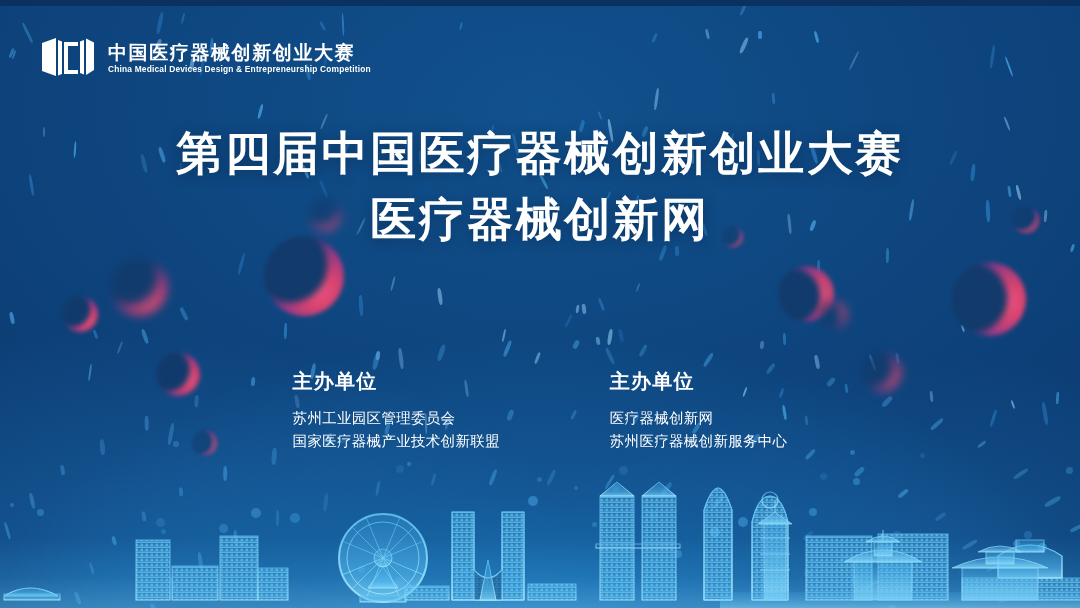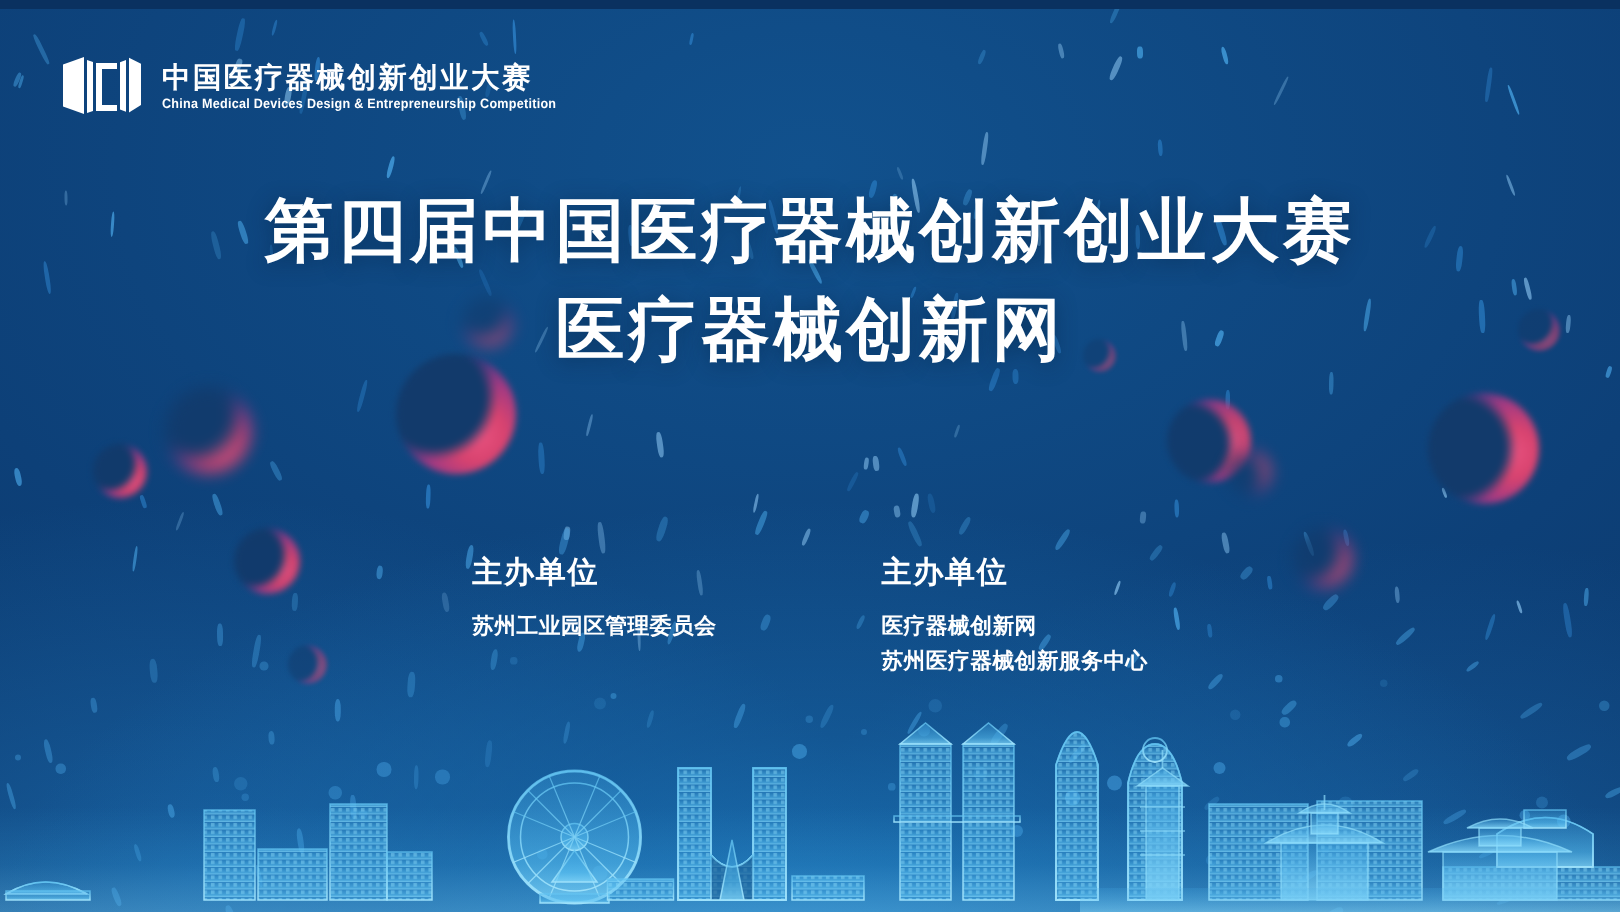--- a/index.html
+++ b/index.html
@@ -69,21 +69,21 @@
   #orgs{
     position:absolute;left:0;right:0;top:368px;z-index:25;
     display:flex;justify-content:center;gap:110px;
   }
   .org-col{display:flex;flex-direction:column;}
   .org-head{
     color:#ffffff;font-size:20px;font-weight:700;letter-spacing:1.2px;
     margin-bottom:12px;white-space:nowrap;
   }
   .org-item{
-    color:#ffffff;font-size:14.5px;font-weight:700;letter-spacing:.3px;
+    color:#ffffff;font-size:14.5px;font-weight:400;letter-spacing:.3px;
     line-height:23px;white-space:nowrap;
   }
 
   
   #skyline{position:absolute;left:0;bottom:0;width:1080px;height:160px;z-index:10;}
   #ground-glow{
     position:absolute;left:0;bottom:0;width:100%;height:70px;z-index:9;
     background:linear-gradient(180deg, rgba(60,165,225,0) 0%, rgba(60,165,225,0.20) 55%, rgba(110,200,245,0.38) 100%);
     pointer-events:none;
   }
@@ -383,20 +383,21 @@
   <div id="title-wrap">
     <div class="title-line" id="title-1">第四届中国医疗器械创新创业大赛</div>
     <div class="title-line" id="title-2">医疗器械创新网</div>
   </div>
 
 
   <div id="orgs">
       <div class="org-col">
         <div class="org-head">主办单位</div>
         <div class="org-item">苏州工业园区管理委员会</div>
+        <div class="org-item">国家医疗器械产业技术创新联盟</div>
       </div>
       <div class="org-col">
         <div class="org-head">主办单位</div>
         <div class="org-item">医疗器械创新网</div>
         <div class="org-item">苏州医疗器械创新服务中心</div>
       </div>
     </div>
 
   <div id="ground-glow"></div>
   <svg id="skyline" viewBox="0 0 1080 160" preserveAspectRatio="none">

